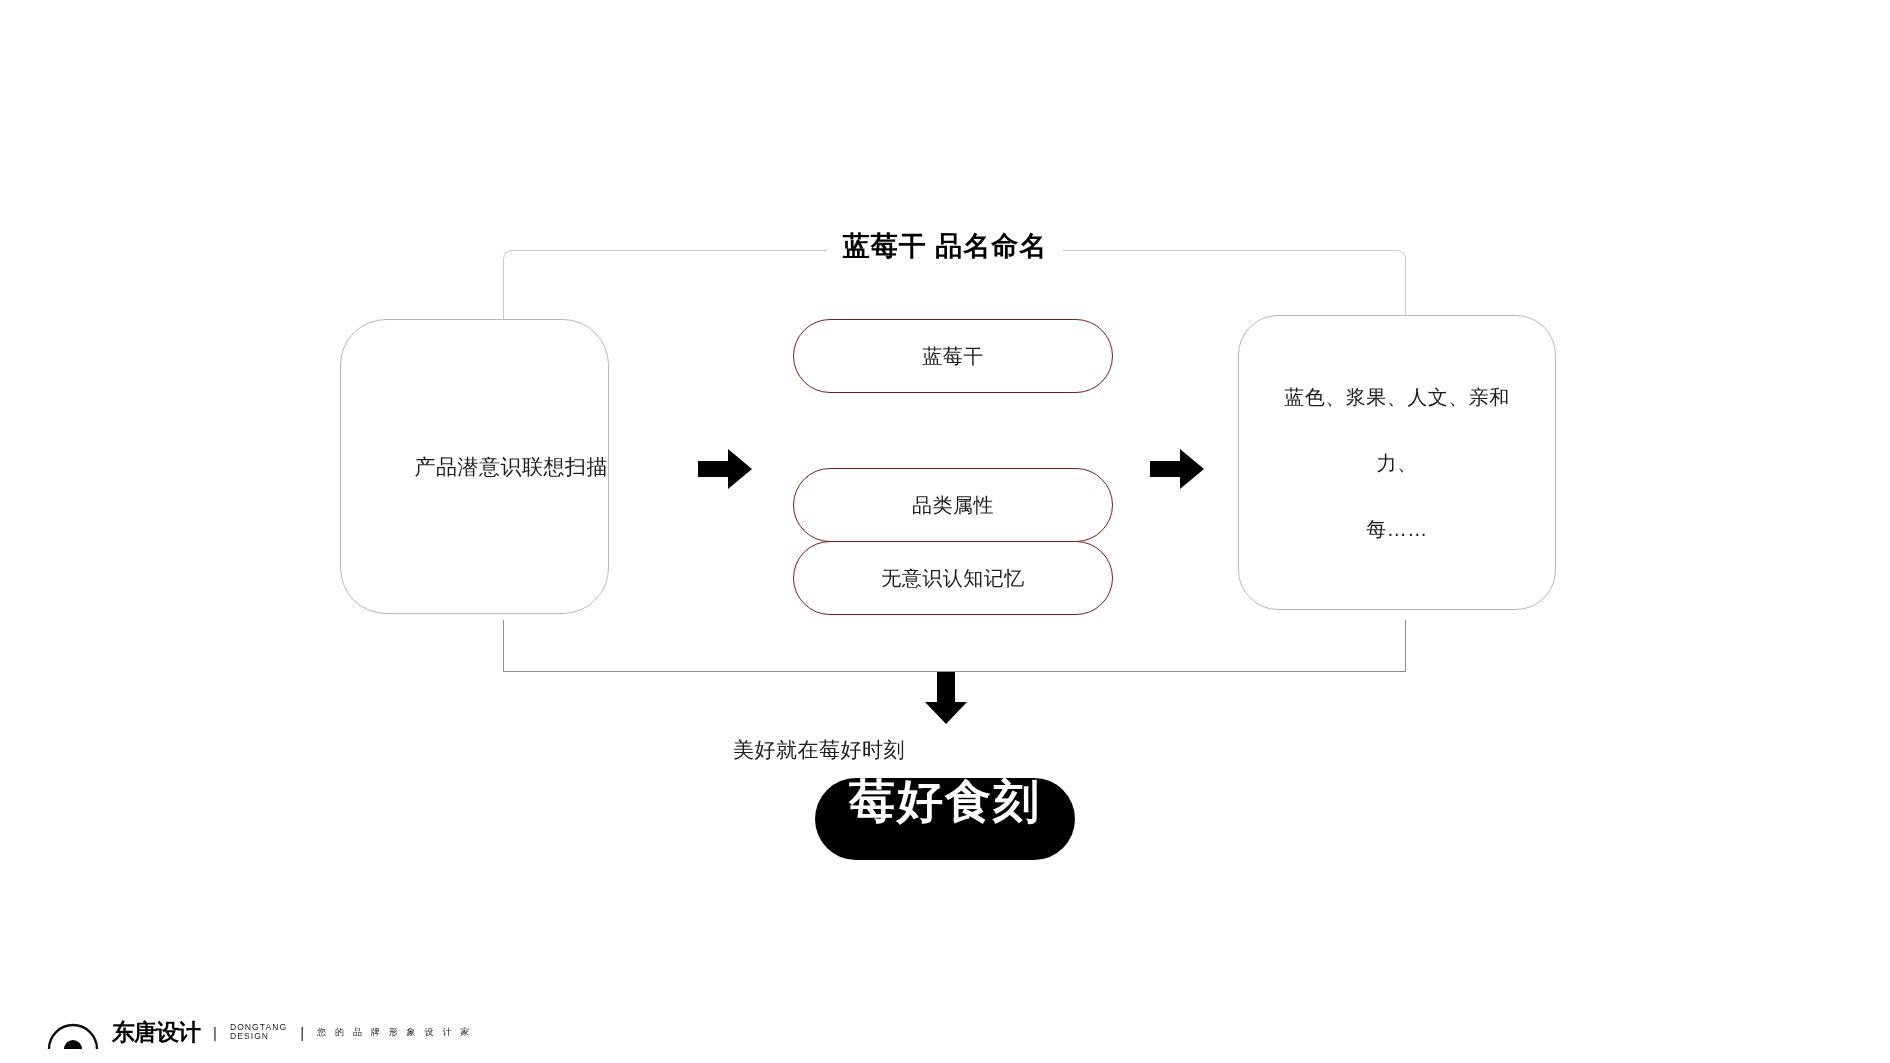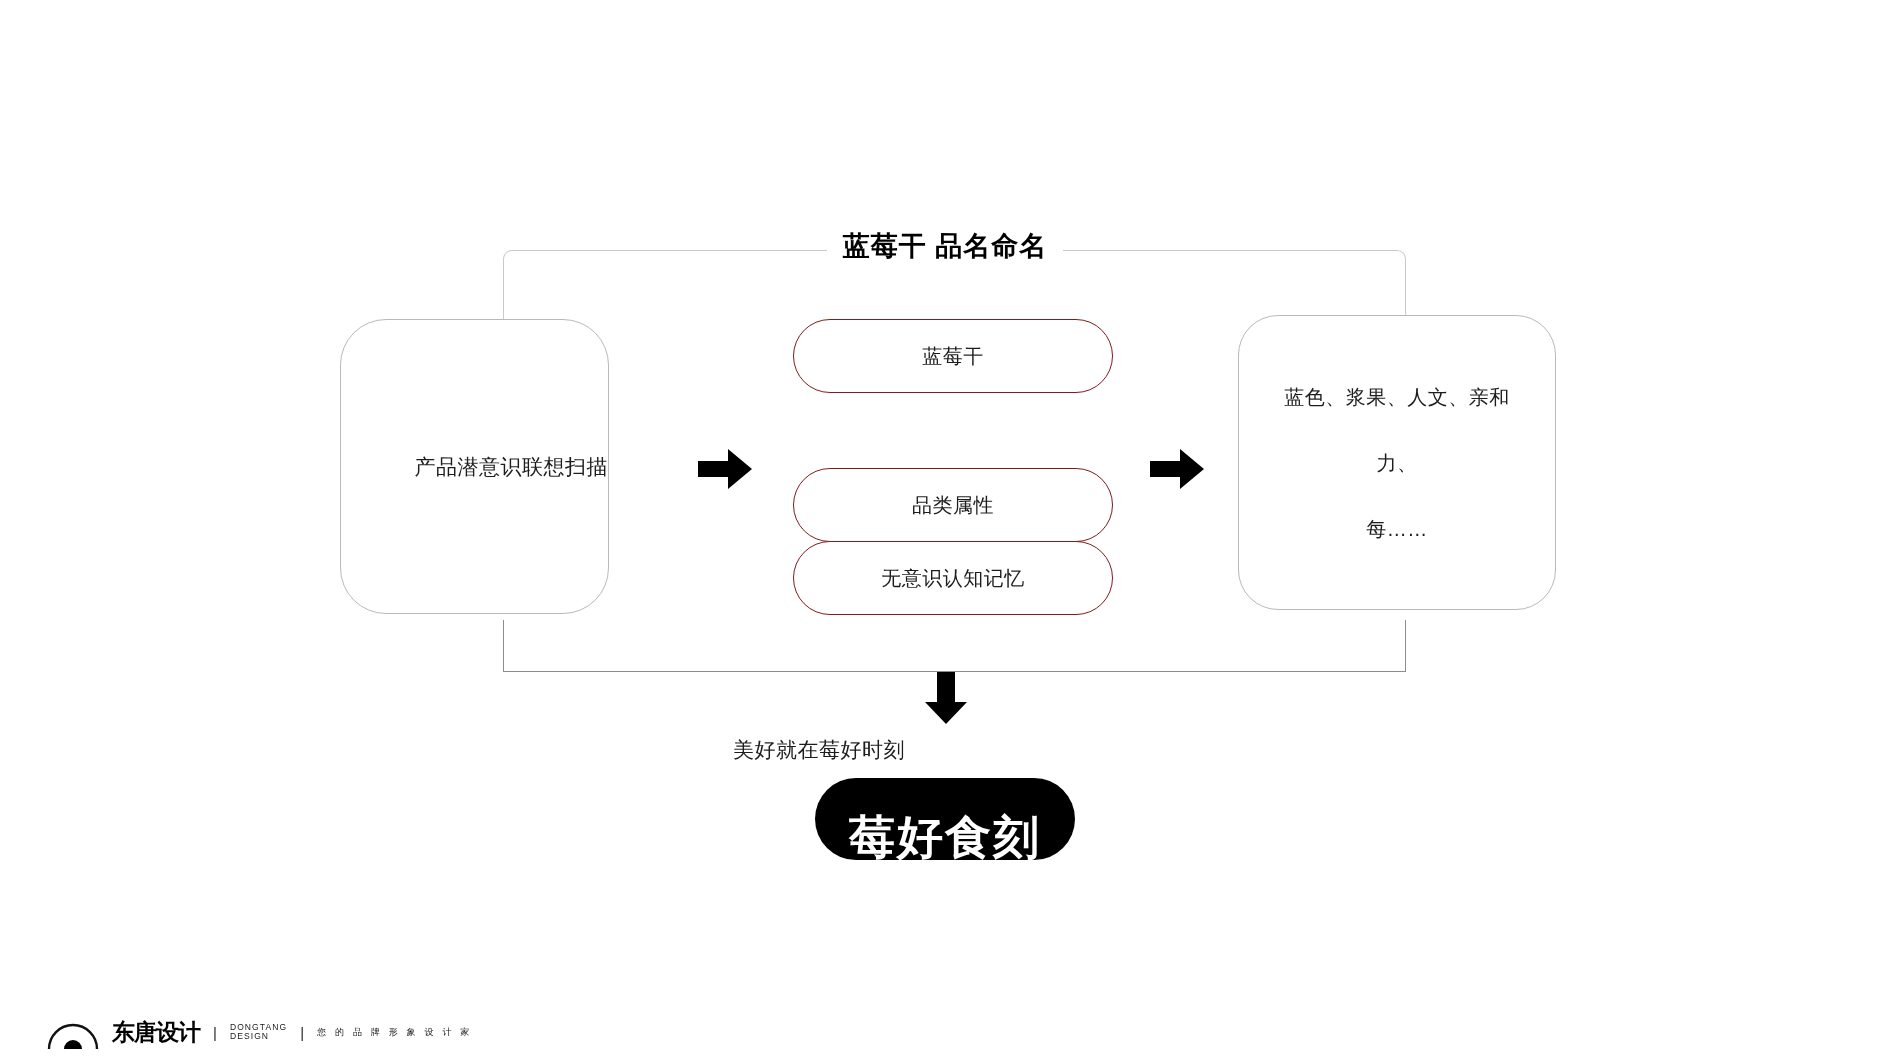--- a/index.html
+++ b/index.html
@@ -163,21 +163,21 @@
   
   #brand-pill {
     position: absolute;
     left: 815px;
     top: 778px;
     width: 260px;
     height: 82px;
     background: #000000;
     border-radius: 41px;
     display: flex;
-    align-items: flex-end;
+    align-items: flex-start;
     justify-content: center;
     z-index: 3;
   }
   #brand-pill .brand-text {
     color: #ffffff;
     font-size: 46px;
     font-weight: bold;
     letter-spacing: 2px;
     line-height: 1;
   }

